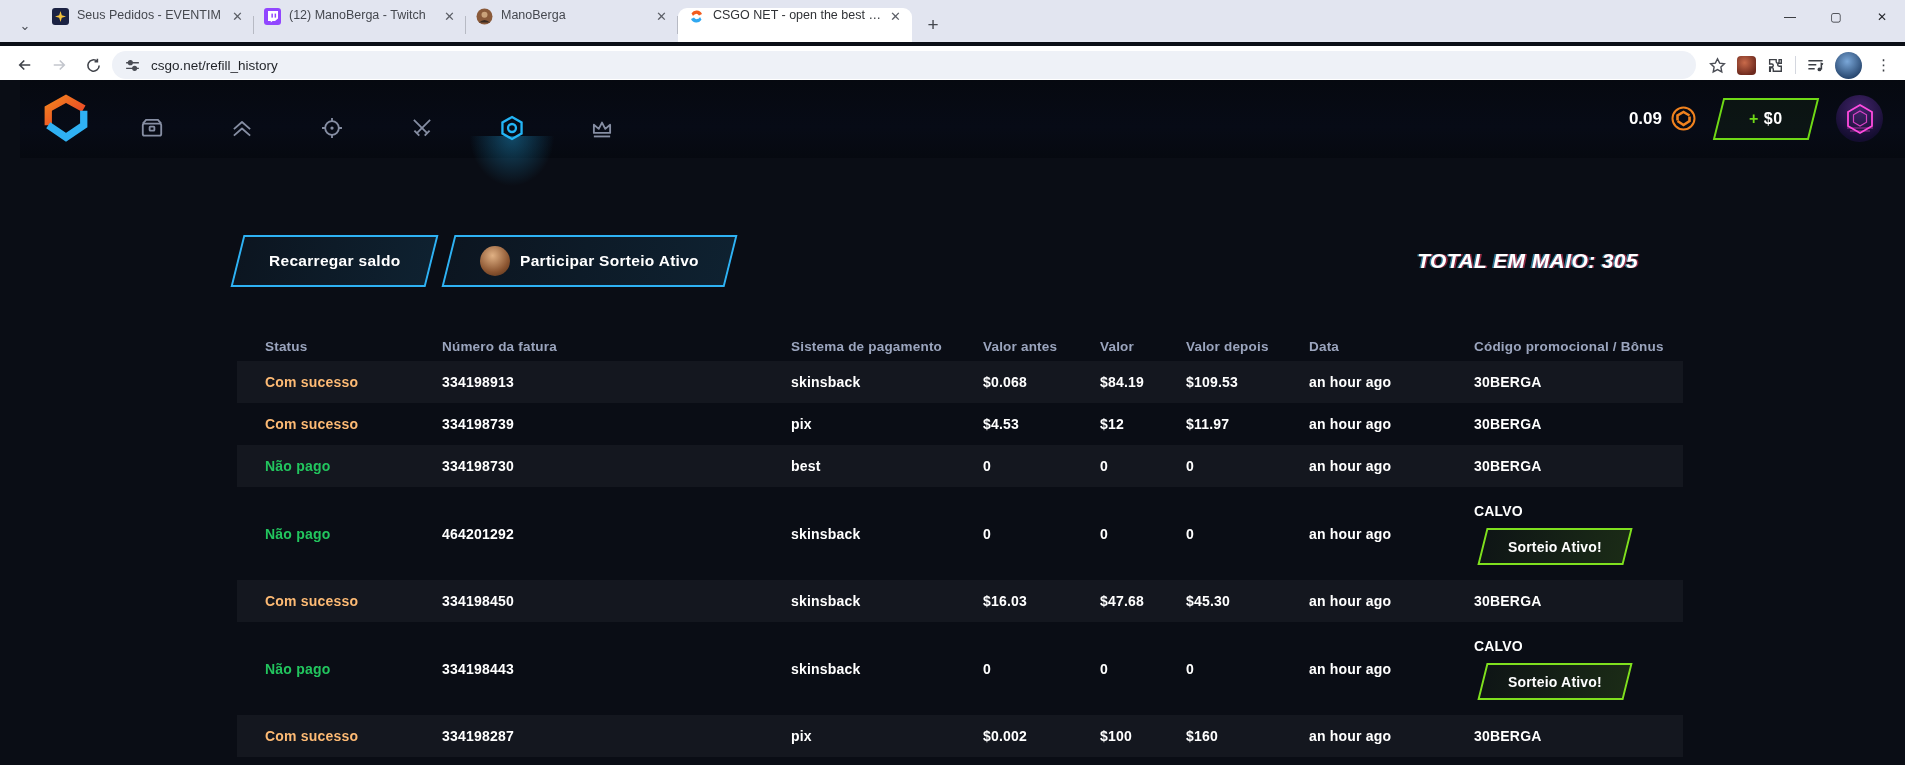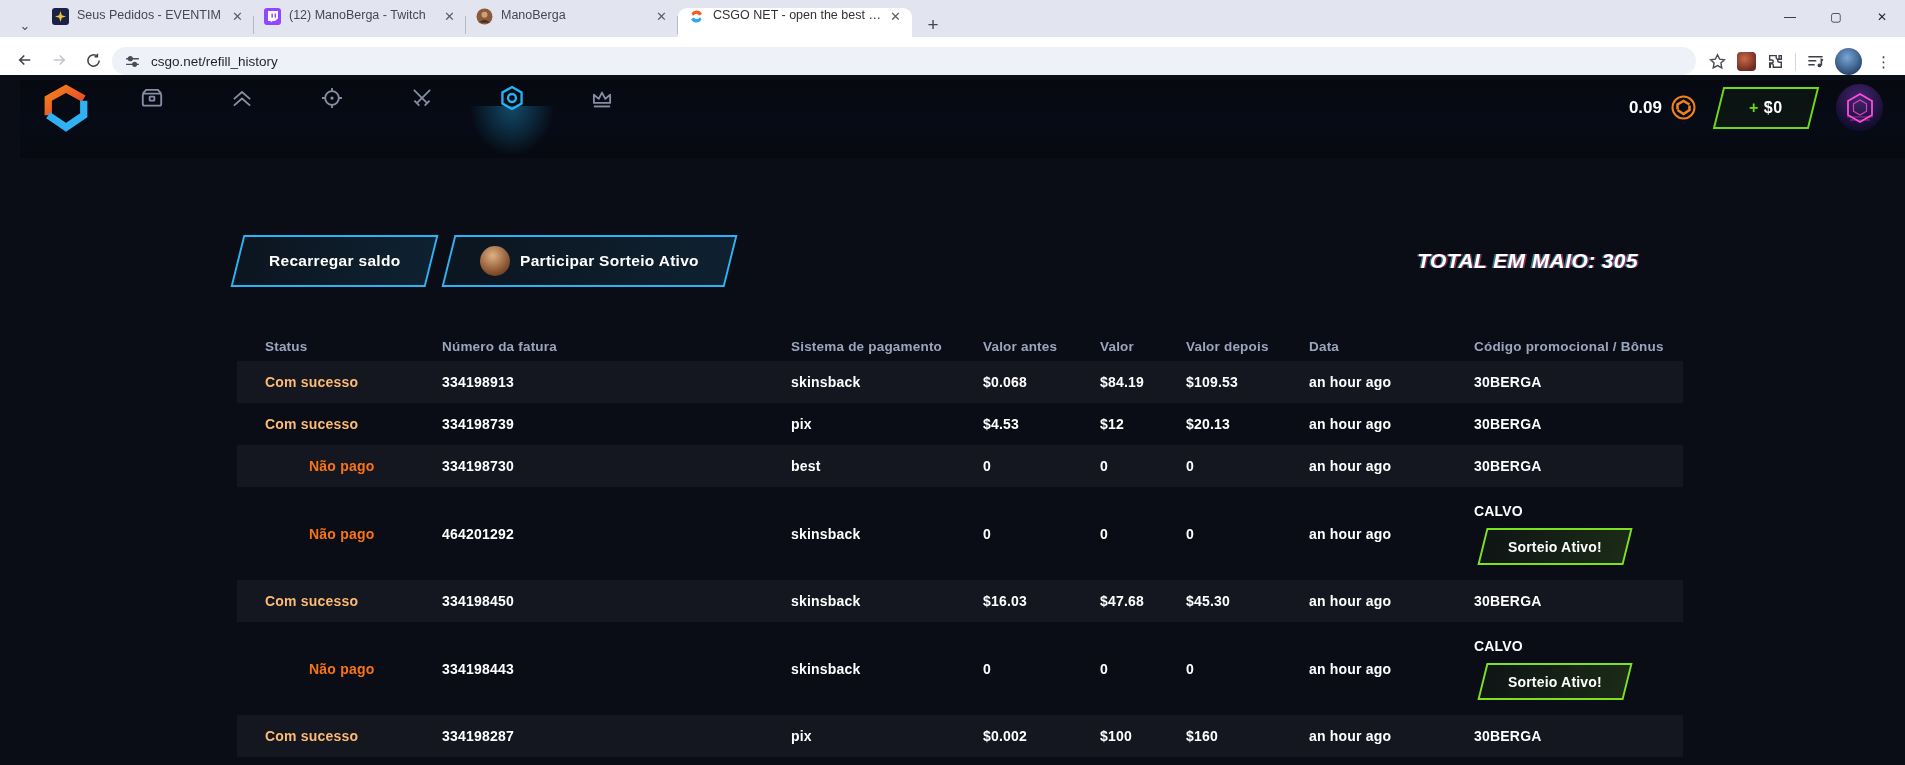--- a/index.html
+++ b/index.html
@@ -24,40 +24,40 @@
   .tab .title { flex:1; white-space:nowrap; overflow:hidden; text-overflow:ellipsis; }
   .tab .close { width:17px; height:17px; display:flex; align-items:center; justify-content:center;
     border-radius:50%; color:#5b5e66; font-size:13px; margin-left:6px; }
   .newtab { width:30px; height:30px; display:flex; align-items:center; justify-content:center;
     color:#44474e; font-size:19px; margin:0 0 2px 6px; }
   .wincontrols { position:absolute; right:0; top:0; height:34px; display:flex; }
   .winbtn { width:46px; height:34px; display:flex; align-items:center; justify-content:center;
     color:#24262b; font-size:12px; }
 
   .urlbar {
-    position:absolute; top:37px; left:0; width:100%; height:38px; background:#ffffff;
-    display:flex; align-items:flex-end; padding:0 10px; gap:4px;
+    position:absolute; top:46px; left:0; width:100%; height:38px; background:#ffffff;
+    display:flex; align-items:center; padding:0 10px; gap:4px;
   }
   .navbtn { width:30px; height:30px; display:flex; align-items:center; justify-content:center; border-radius:50%; }
   .omnibox { flex:1; height:28px; background:#eef1f7; border-radius:14px; display:flex;
     align-items:center; padding:0 12px; gap:10px; }
   .omni-url { color:#1f2227; font-size:13.5px; }
   .urlbar .right-icons { display:flex; align-items:center; gap:10px; padding-left:8px; }
   .ext-avatar { width:19px; height:19px; border-radius:4px;
     background: radial-gradient(circle at 40% 35%, #c96a4a, #6e2a1e 75%); }
   .vsep { width:1px; height:18px; background:#d4d7df; }
   .profile-avatar { width:27px; height:27px; border-radius:50%;
     background: radial-gradient(circle at 45% 35%, #7aa7d8, #27466e 75%); }
   .kebab { color:#3c3f45; font-size:15px; letter-spacing:0; padding:0 4px; }
 
   
   .site { position:absolute; top:80px; left:0; width:100%; height:685px; background:#0a0d15; }
   .site-nav { position:relative; height:78px;
     background: linear-gradient(180deg,#060910 0%, #070b16 60%, #060910 100%);
-    display:flex; align-items:flex-start; padding:4px 22px;margin-left:20px; }
+    display:flex; align-items:flex-end; padding:16px 22px;margin-left:20px; }
   .logo { width:48px; height:48px; margin-right:48px; }
   .nav-icons { display:flex; align-items:center; gap:62px; }
   .nav-icon { width:28px; height:28px; color:#868ea3; display:flex; align-items:center; justify-content:center; position:relative; }
   .nav-icon.active { color:#23b4f5; }
   .nav-icon.active::after { content:""; position:absolute; top:22px; left:50%; transform:translateX(-50%);
     width:88px; height:52px; background: radial-gradient(ellipse at 50% 0%, rgba(35,180,245,.38), rgba(35,180,245,0) 68%); pointer-events:none; }
   .nav-right { margin-left:auto; display:flex; align-items:center; gap:22px; }
   .balance { display:flex; align-items:center; gap:9px; color:#fff; font-size:17px; font-weight:700; }
   .coin { width:25px; height:25px; }
   .deposit-btn { position:relative; width:96px; height:42px; transform:skew(-14deg);
@@ -83,21 +83,21 @@
 
   .table { margin-top:44px; }
   .tr, .thead { display:grid; grid-template-columns: 177px 349px 192px 117px 86px 123px 165px 1fr;
     align-items:center; padding-left:28px; }
   .thead { height:30px; }
   .th { color:#9ba5be; font-size:13.5px; font-weight:700; letter-spacing:.2px; }
   .tr { height:42px; color:#fff; font-size:14px; font-weight:700; letter-spacing:.2px; }
   .tr.stripe { background: rgba(255,255,255,0.045); }
   .tr.tall { height:93px; }
   .td.status.success { color:#fdba74; }
-  .td.status.unpaid { color:#f97316;margin-left:44px; }
+  .td.status.unpaid { color:#22c55e; }
   .promo-cell { display:flex; flex-direction:column; justify-content:center; gap:9px; }
   .promo-btn { width:146px; height:37px; transform:skew(-14deg); border:2px solid #7fe01e;
     background: linear-gradient(90deg, rgba(127,224,30,0.04), rgba(127,224,30,0.14));
     display:flex; align-items:center; justify-content:center; margin-left:8px; }
   .promo-btn .inner { transform:skew(14deg); color:#fff; font-size:14px; font-weight:700; }
 
   svg { display:block; }
 </style>
 </head>
 <body>
@@ -340,21 +340,21 @@
               <div class="td promo-cell">
                 <div class="promo-text">30BERGA</div>
               </div>
             </div>
             <div class="tr">
               <div class="td status success">Com sucesso</div>
               <div class="td">334198739</div>
               <div class="td">pix</div>
               <div class="td">$4.53</div>
               <div class="td">$12</div>
-              <div class="td">$20.13</div>
+              <div class="td">$11.97</div>
               <div class="td">an hour ago</div>
               <div class="td promo-cell">
                 <div class="promo-text">30BERGA</div>
               </div>
             </div>
             <div class="tr stripe">
               <div class="td status unpaid">Não pago</div>
               <div class="td">334198730</div>
               <div class="td">best</div>
               <div class="td">0</div>

